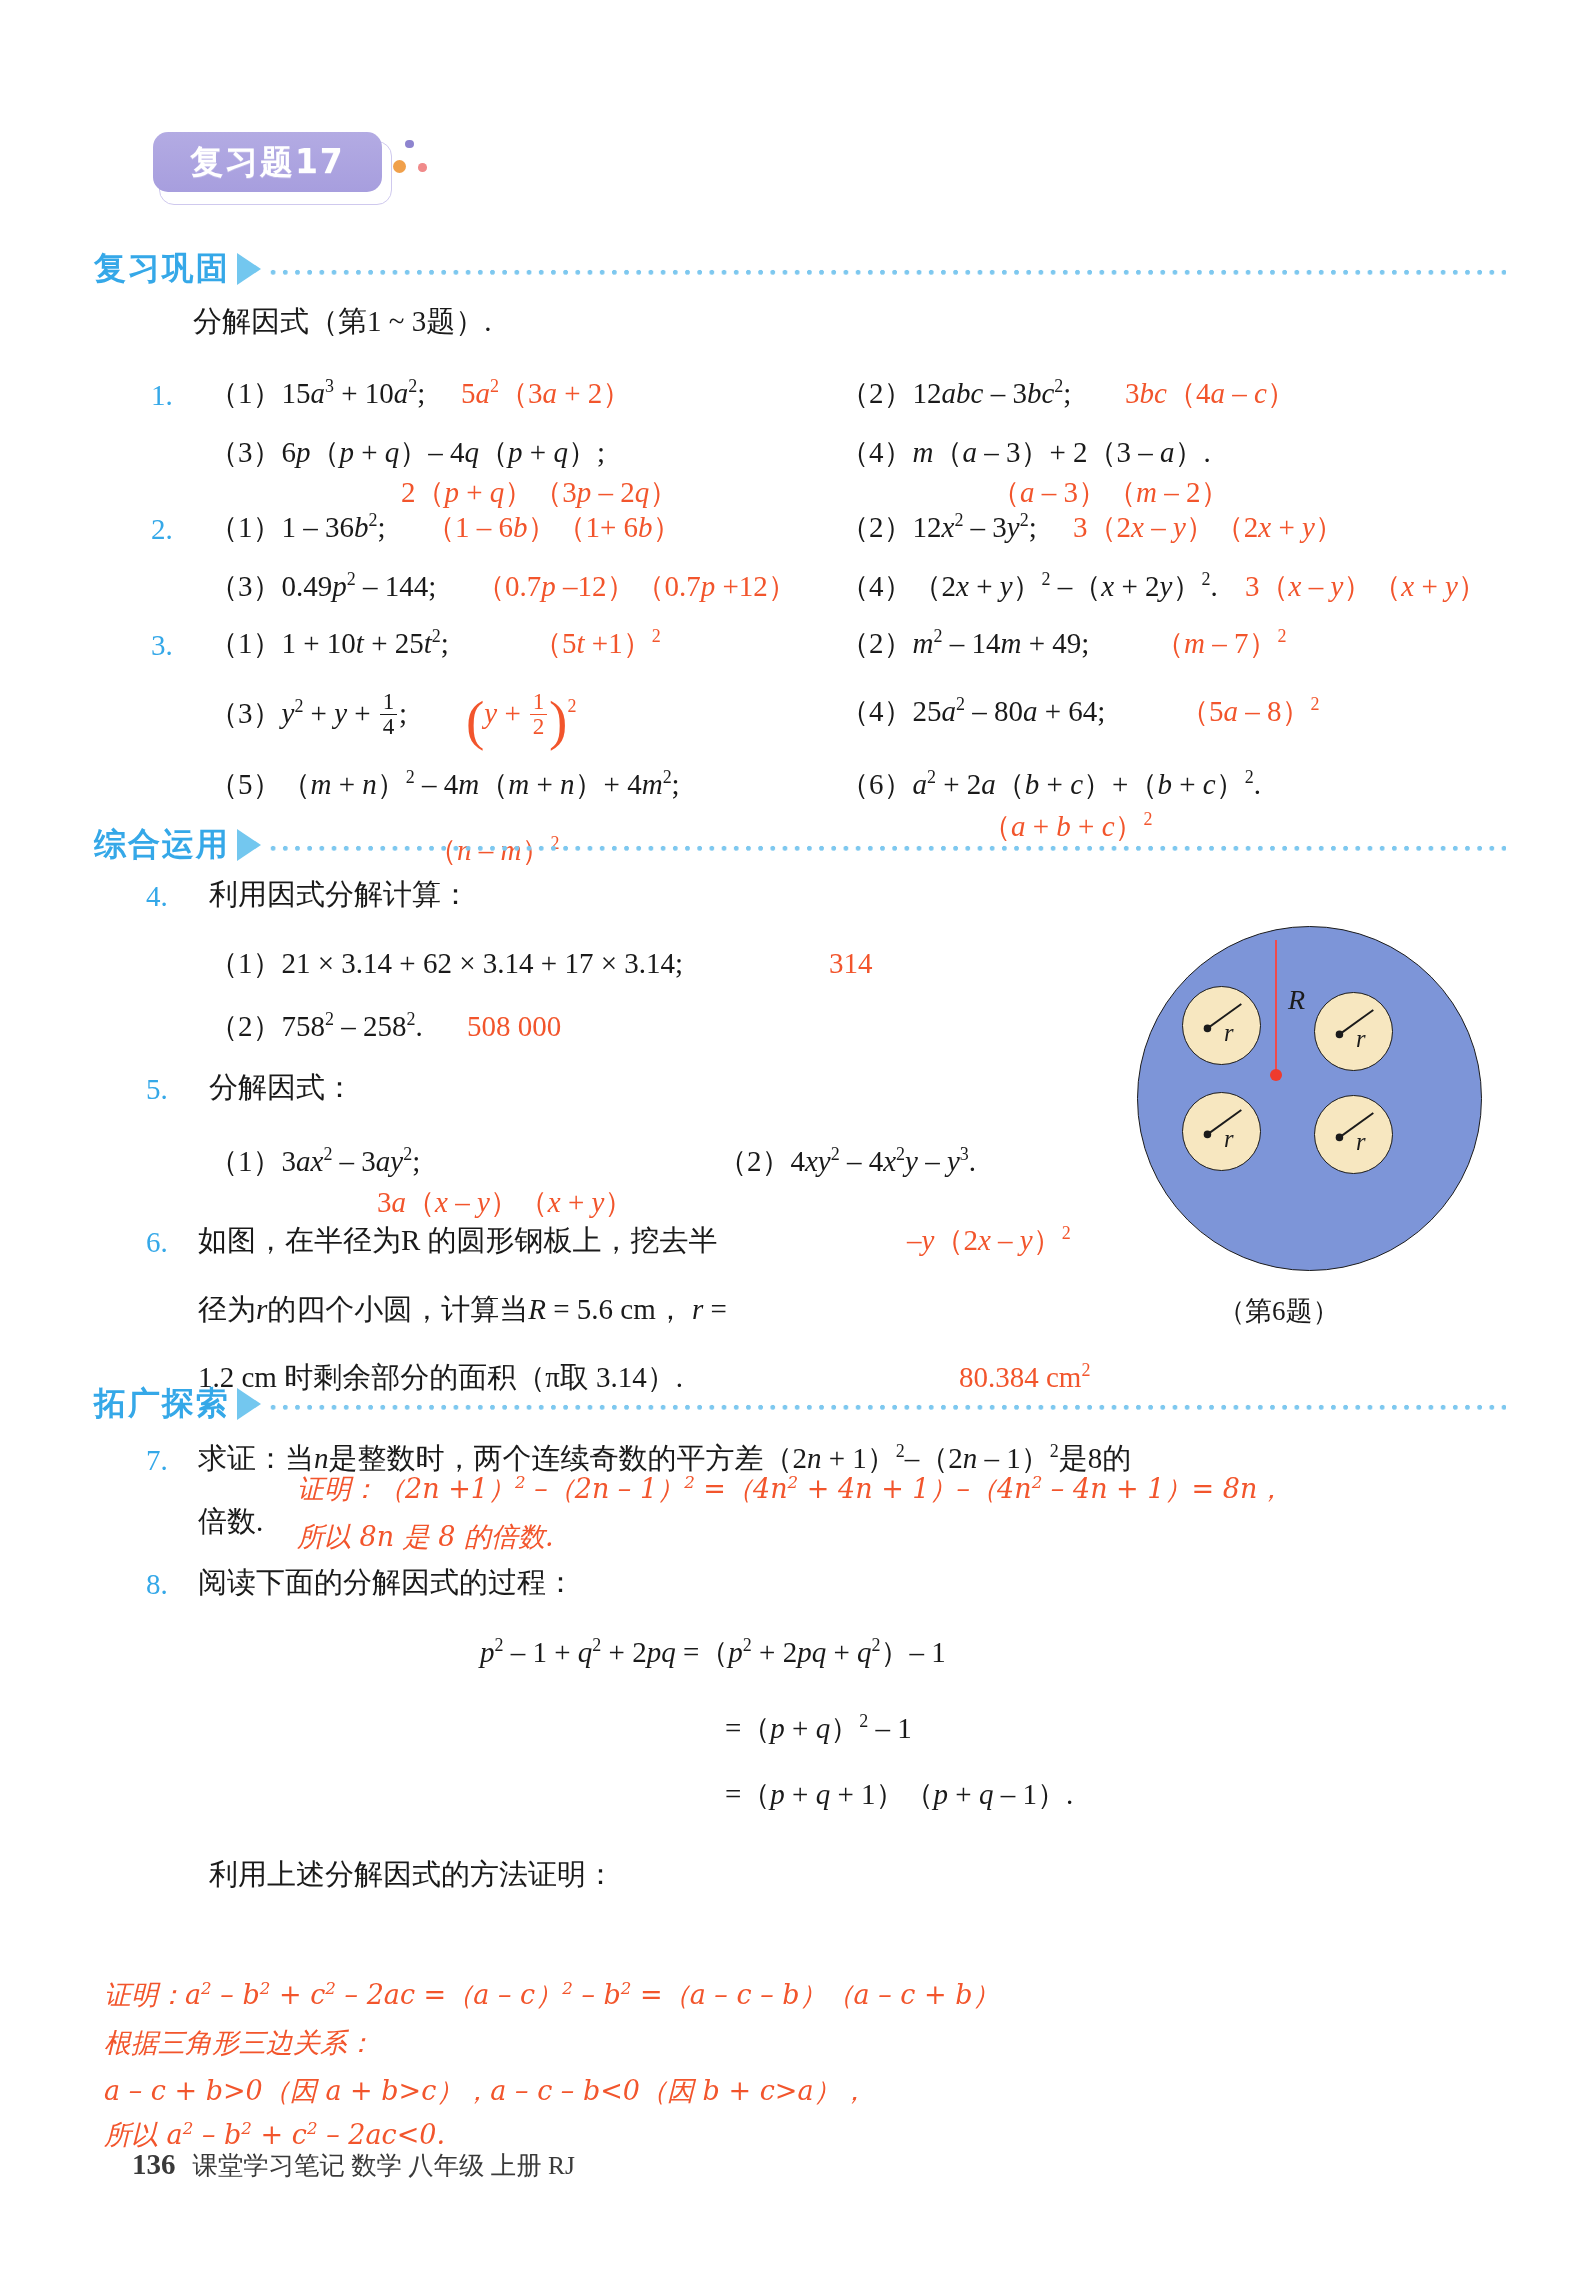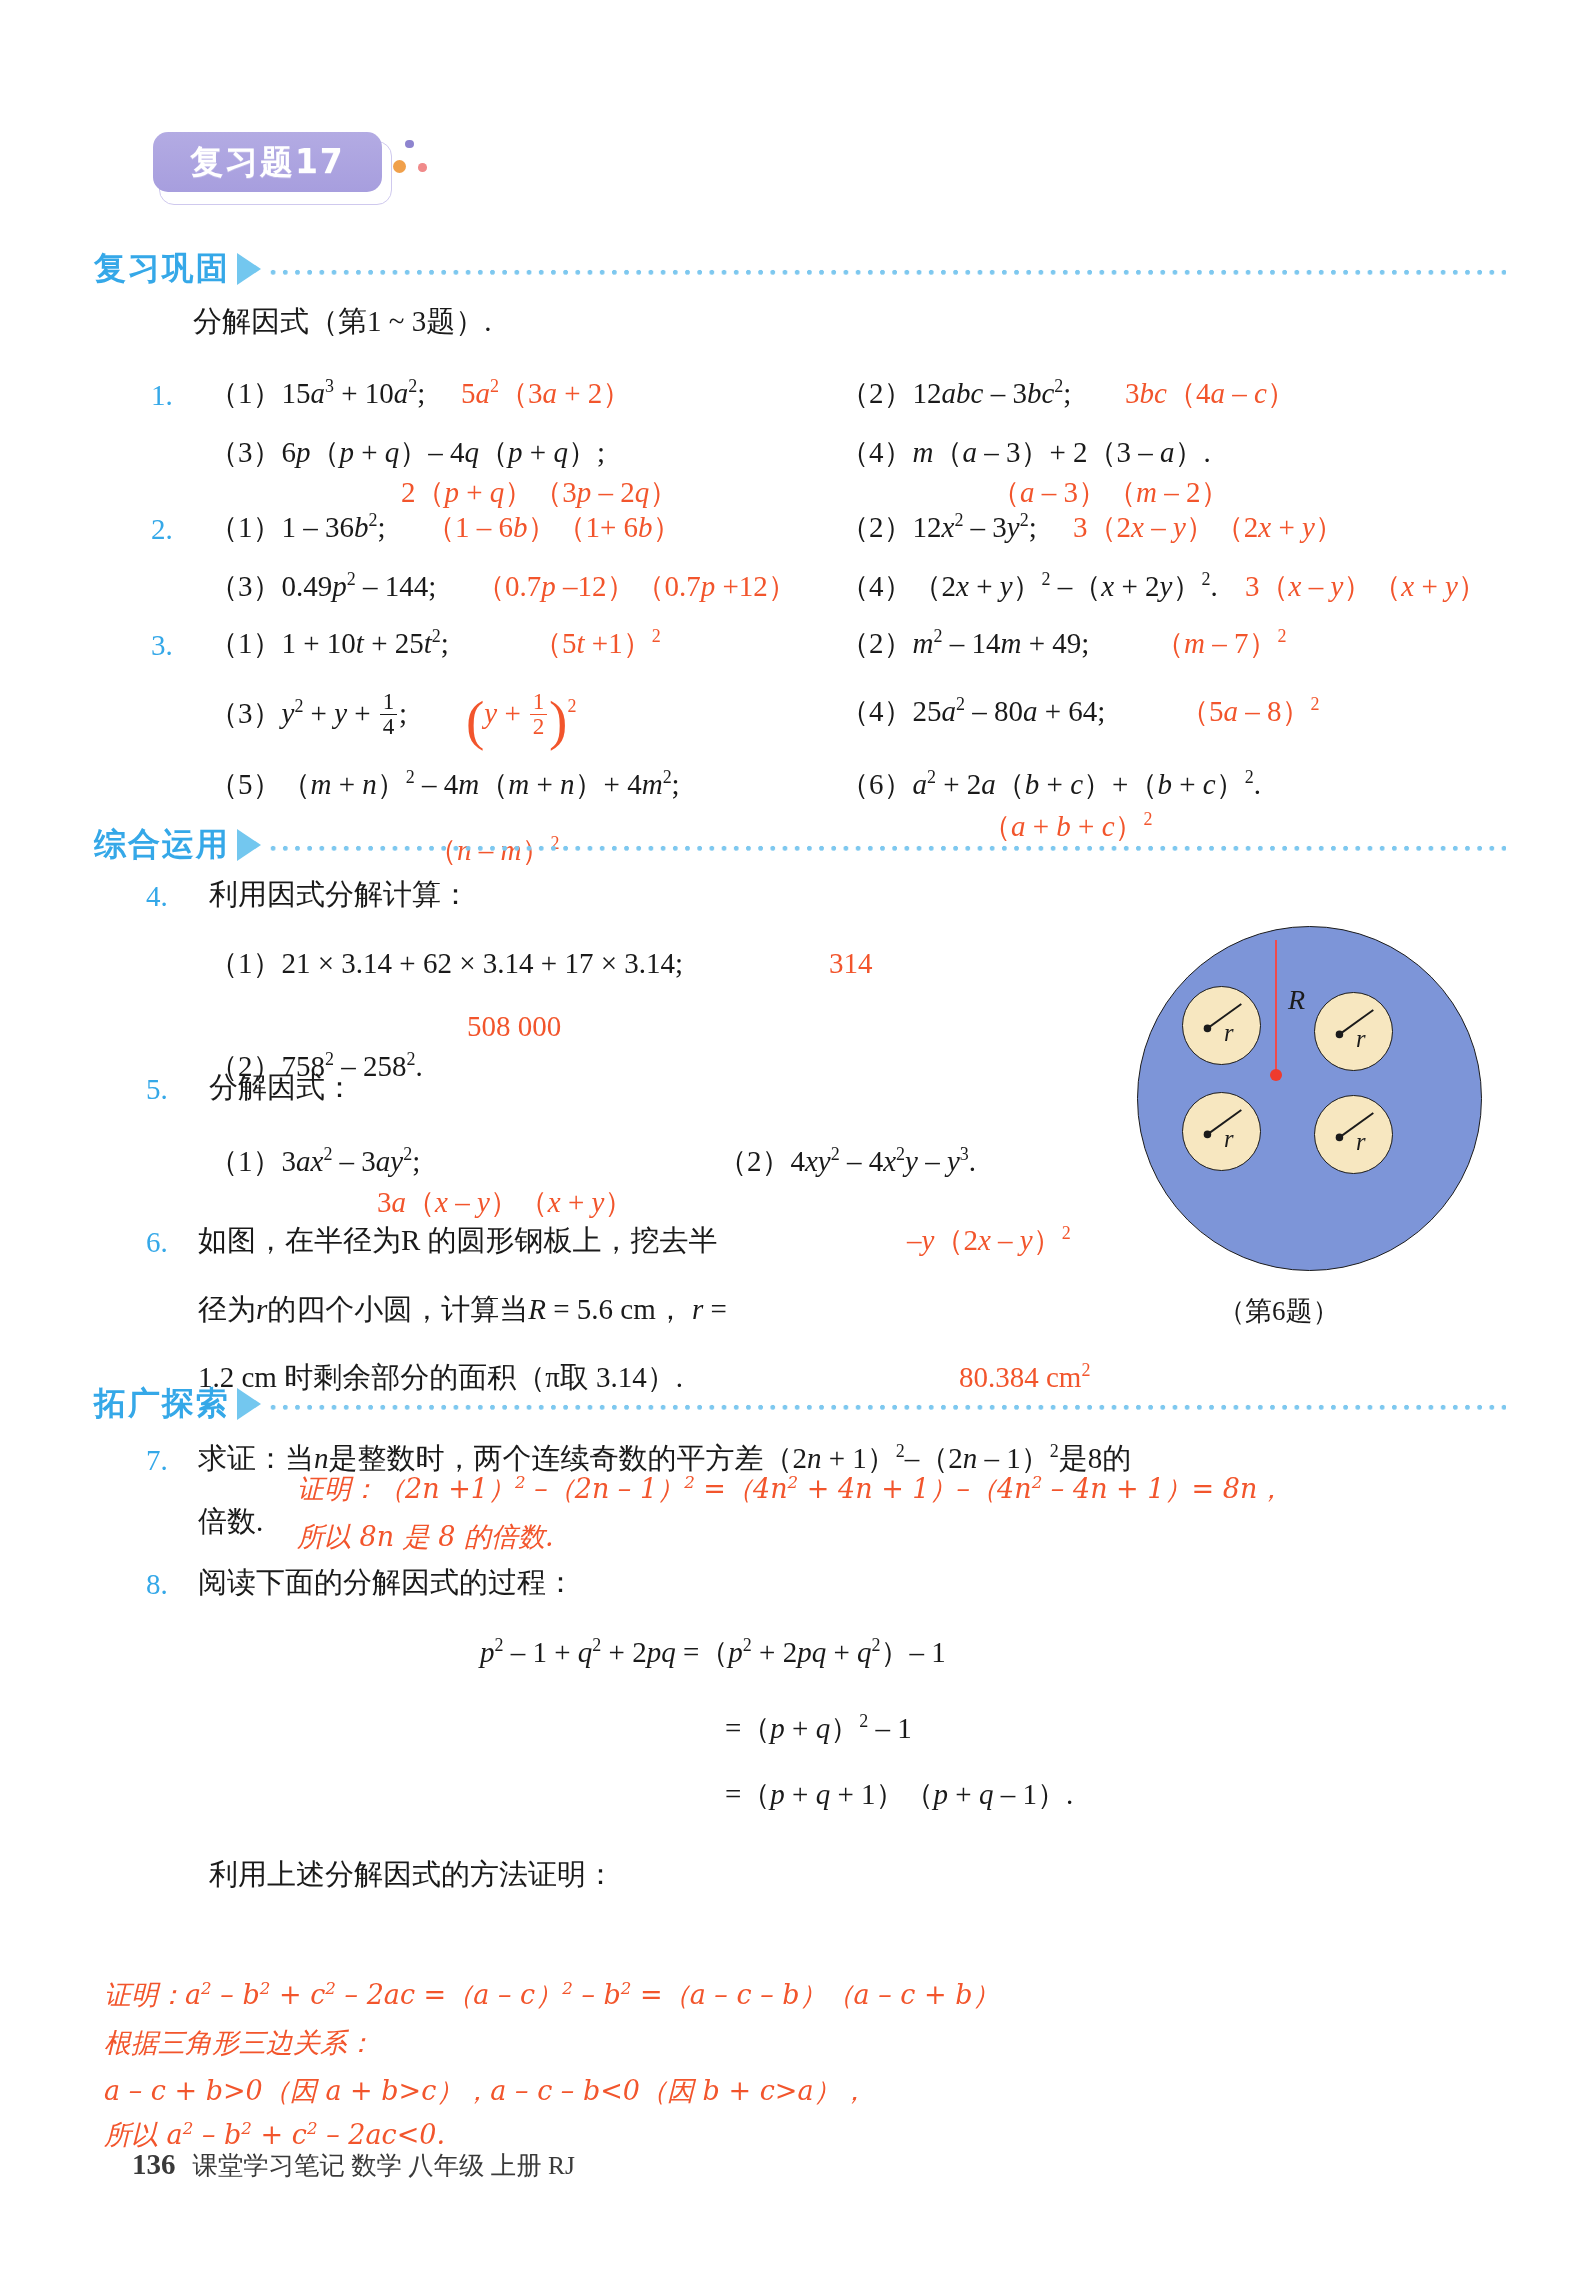--- a/index.html
+++ b/index.html
@@ -301,21 +301,21 @@
     <span class="sec-tri"></span>
     <span class="sec-dots"></span>
   </div>
 
   <span class="num" style="left:146px; top:880px;">4.</span>
   <span class="t" style="left:209px; top:880px;">利用因式分解计算：</span>
 
   <span class="t" style="left:209px; top:949px;">（1）21 × 3.14 + 62 × 3.14 + 17 × 3.14;</span>
   <span class="ans" style="left:829px; top:949px;">314</span>
 
-  <span class="t" style="left:209px; top:1012px;margin-top:40px;">（2）758<sup>2</sup> – 258<sup>2</sup>.</span>
+  <span class="t" style="left:209px; top:1012px;">（2）758<sup>2</sup> – 258<sup>2</sup>.</span>
   <span class="ans" style="left:467px; top:1012px;">508 000</span>
 
   <span class="num" style="left:146px; top:1073px;">5.</span>
   <span class="t" style="left:209px; top:1073px;">分解因式：</span>
 
   <span class="t" style="left:209px; top:1147px;">（1）3<i class="v">ax</i><sup>2</sup> – 3<i class="v">ay</i><sup>2</sup>;</span>
   <span class="ans" style="left:377px; top:1188px;">3<i class="v">a</i>（<i class="v">x</i> – <i class="v">y</i>）（<i class="v">x</i> + <i class="v">y</i>）</span>
 
   <span class="t" style="left:718px; top:1147px;">（2）4<i class="v">xy</i><sup>2</sup> – 4<i class="v">x</i><sup>2</sup><i class="v">y</i> – <i class="v">y</i><sup>3</sup>.</span>
   <span class="ans" style="left:907px; top:1188px;margin-top:38px;">–<i class="v">y</i>（2<i class="v">x</i> – <i class="v">y</i>）<sup>2</sup></span>

